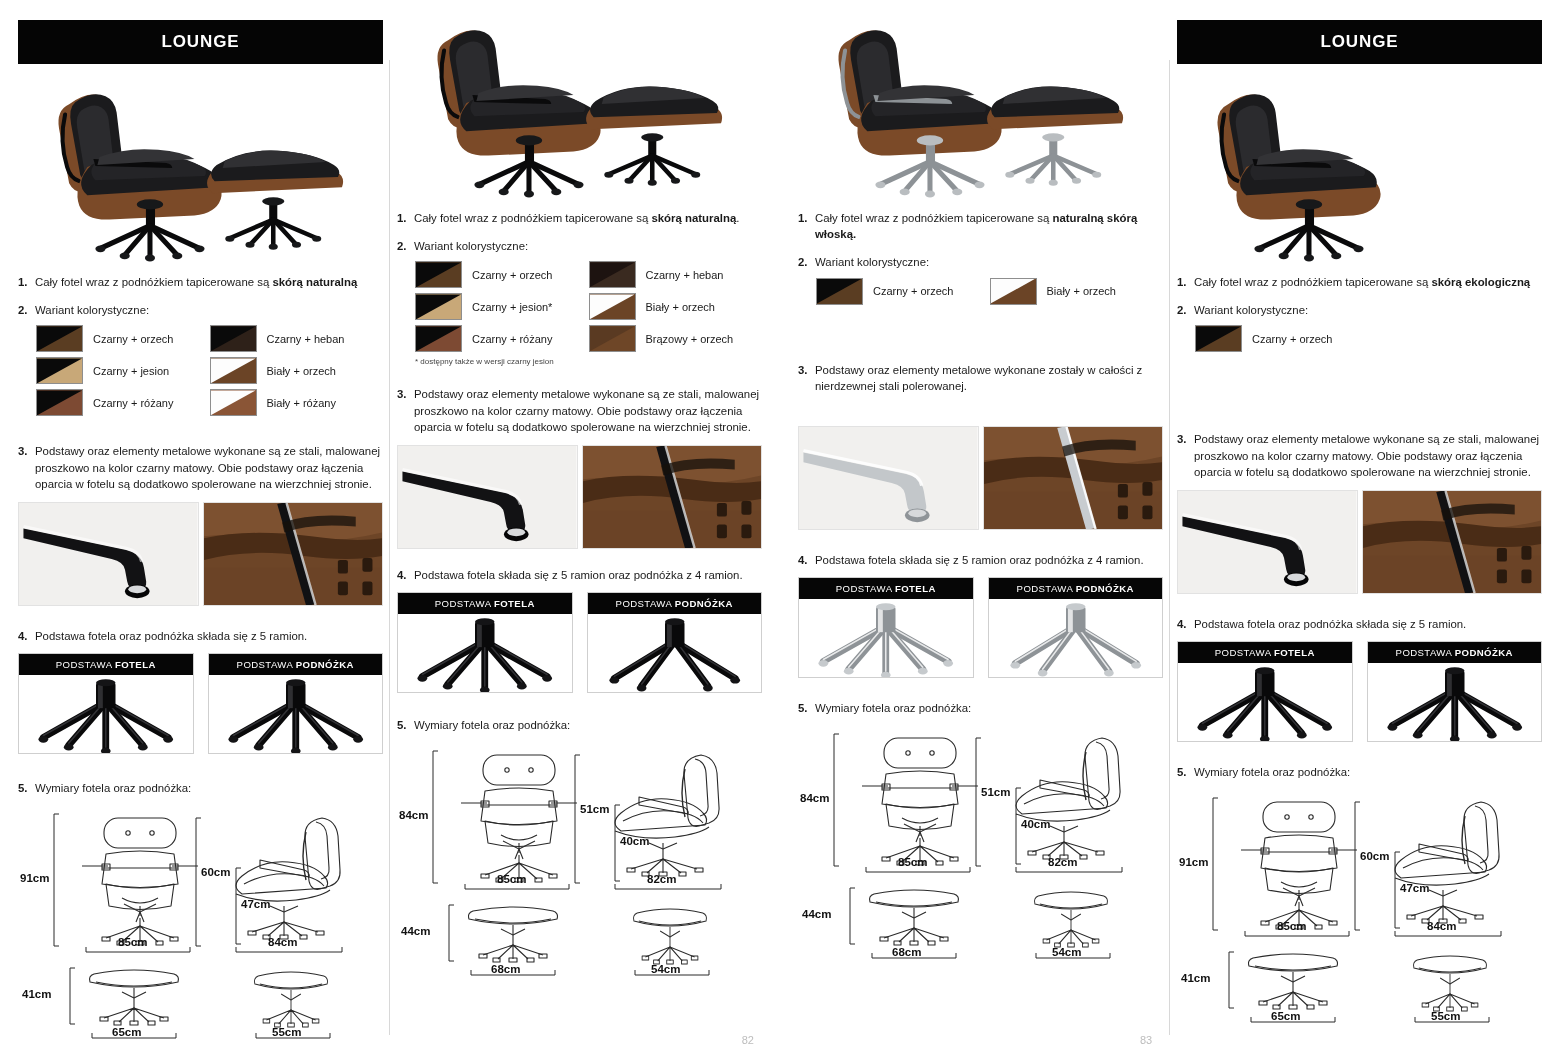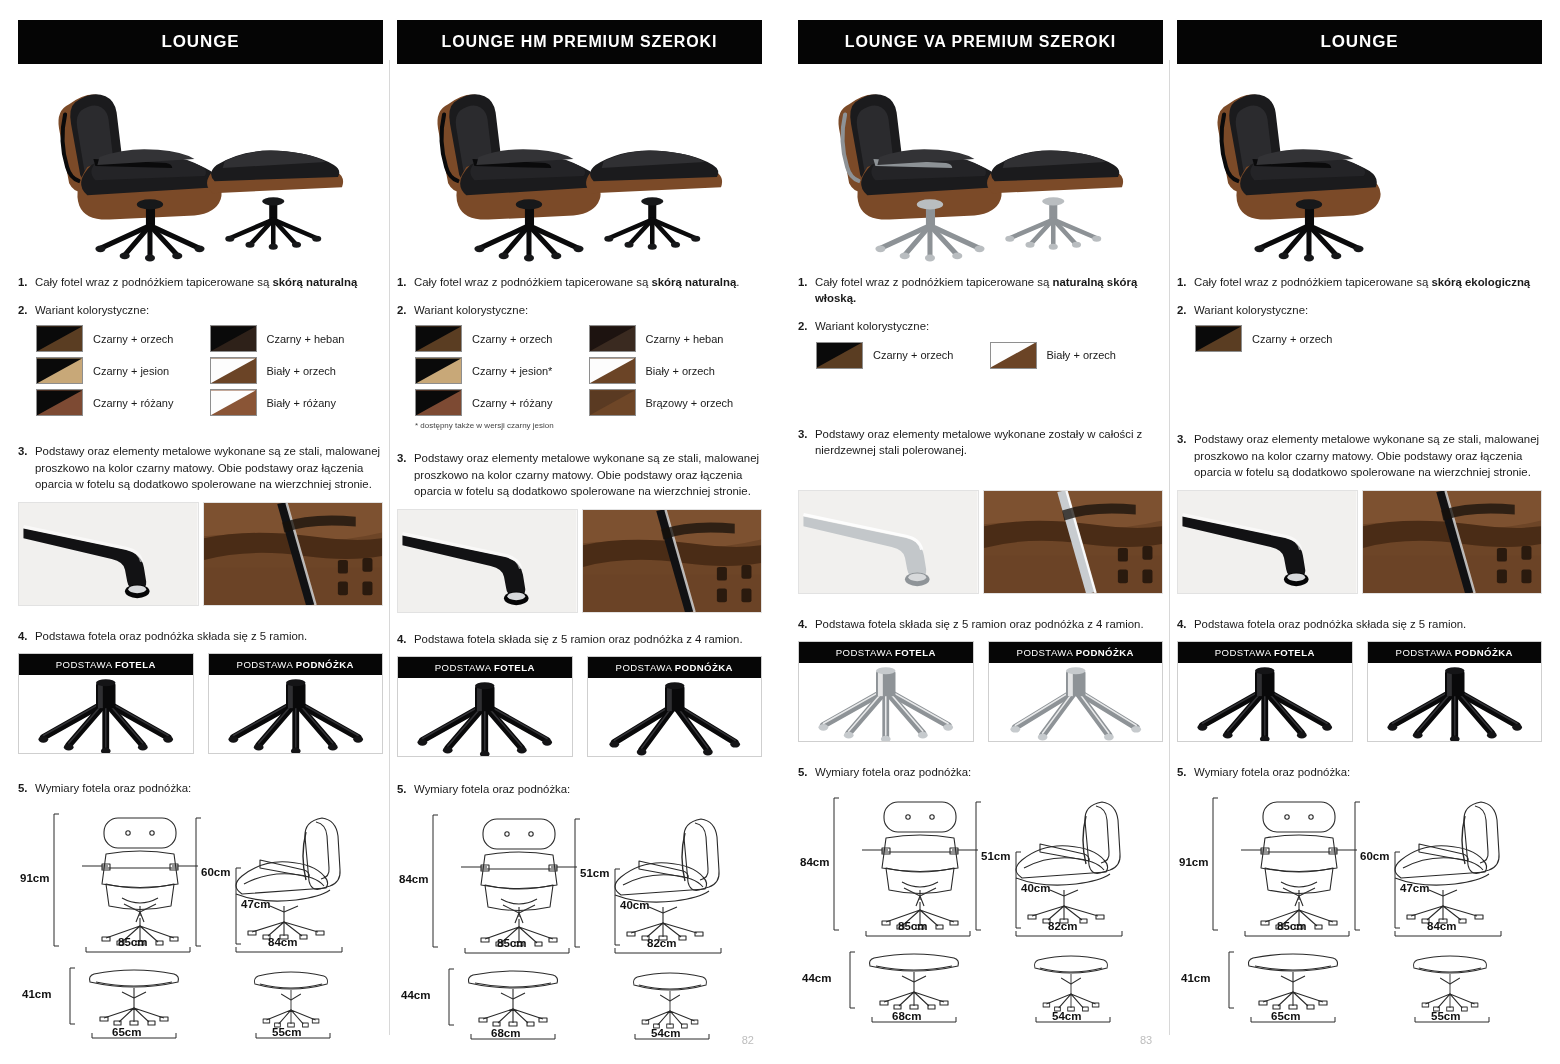--- a/index.html
+++ b/index.html
@@ -389,21 +389,20 @@
         <path d="M238 73 v5 h74 v-5" stroke="#2a2a2a" stroke-width="1" fill="none"></path>
       </svg>
       <span class="dimlabel" style="left:4px;top:28px">41cm</span>
       <span class="dimlabel" style="left:94px;top:66px">65cm</span>
       <span class="dimlabel" style="left:254px;top:66px">55cm</span>
     </div>
   </div>
         </div>
       <div class="col col-b" id="col1">
         <div class="divider" style="left:-8px"></div>
-      <div class="banner small">LOUNGE HM PREMIUM SZEROKI</div>
           <div class="hero">
             <svg viewBox="0 0 340 190" width="100%" height="100%" preserveAspectRatio="xMidYMid meet">
   <g>
 
     <path d="M40 34 q18 -14 34 -8 q10 4 12 18 l6 52 q2 14 -10 18 l-22 6 q-14 4 -20 -8 l-10 -54 q-3 -18 10 -24 z" fill="#7b4a28"></path>
     <path d="M46 32 q16 -12 30 -6 q9 4 11 16 l6 50 q2 12 -9 15 l-16 5 q-12 3 -17 -8 l-9 -50 q-3 -16 4 -22 z" fill="#1b1b1d"></path>
     <path d="M52 40 q12 -8 20 -3 q6 4 7 12 l5 42 q1 9 -7 11 l-10 3 q-9 2 -12 -6 l-7 -42 q-2 -12 4 -17 z" fill="#2b2b2e"></path>
 
     <path d="M36 44 q-6 26 2 52 q3 11 12 14" stroke="#0a0a0b" stroke-width="4" fill="none" stroke-linecap="round"></path>
 
@@ -695,21 +694,20 @@
     </div>
   </div>
         </div>
     </div>
     <div class="pagenum" style="right:26px">82</div>
   </div>
 
   <div class="page page-right">
     <div class="cols">
       <div class="col col-a" id="col2">
-          <div class="banner small">LOUNGE VA PREMIUM SZEROKI</div>
           <div class="hero">
             <svg viewBox="0 0 340 190" width="100%" height="100%" preserveAspectRatio="xMidYMid meet">
   <g>
 
     <path d="M40 34 q18 -14 34 -8 q10 4 12 18 l6 52 q2 14 -10 18 l-22 6 q-14 4 -20 -8 l-10 -54 q-3 -18 10 -24 z" fill="#7b4a28"></path>
     <path d="M46 32 q16 -12 30 -6 q9 4 11 16 l6 50 q2 12 -9 15 l-16 5 q-12 3 -17 -8 l-9 -50 q-3 -16 4 -22 z" fill="#1b1b1d"></path>
     <path d="M52 40 q12 -8 20 -3 q6 4 7 12 l5 42 q1 9 -7 11 l-10 3 q-9 2 -12 -6 l-7 -42 q-2 -12 4 -17 z" fill="#2b2b2e"></path>
 
     <path d="M36 44 q-6 26 2 52 q3 11 12 14" stroke="#8d9296" stroke-width="4" fill="none" stroke-linecap="round"></path>
 

